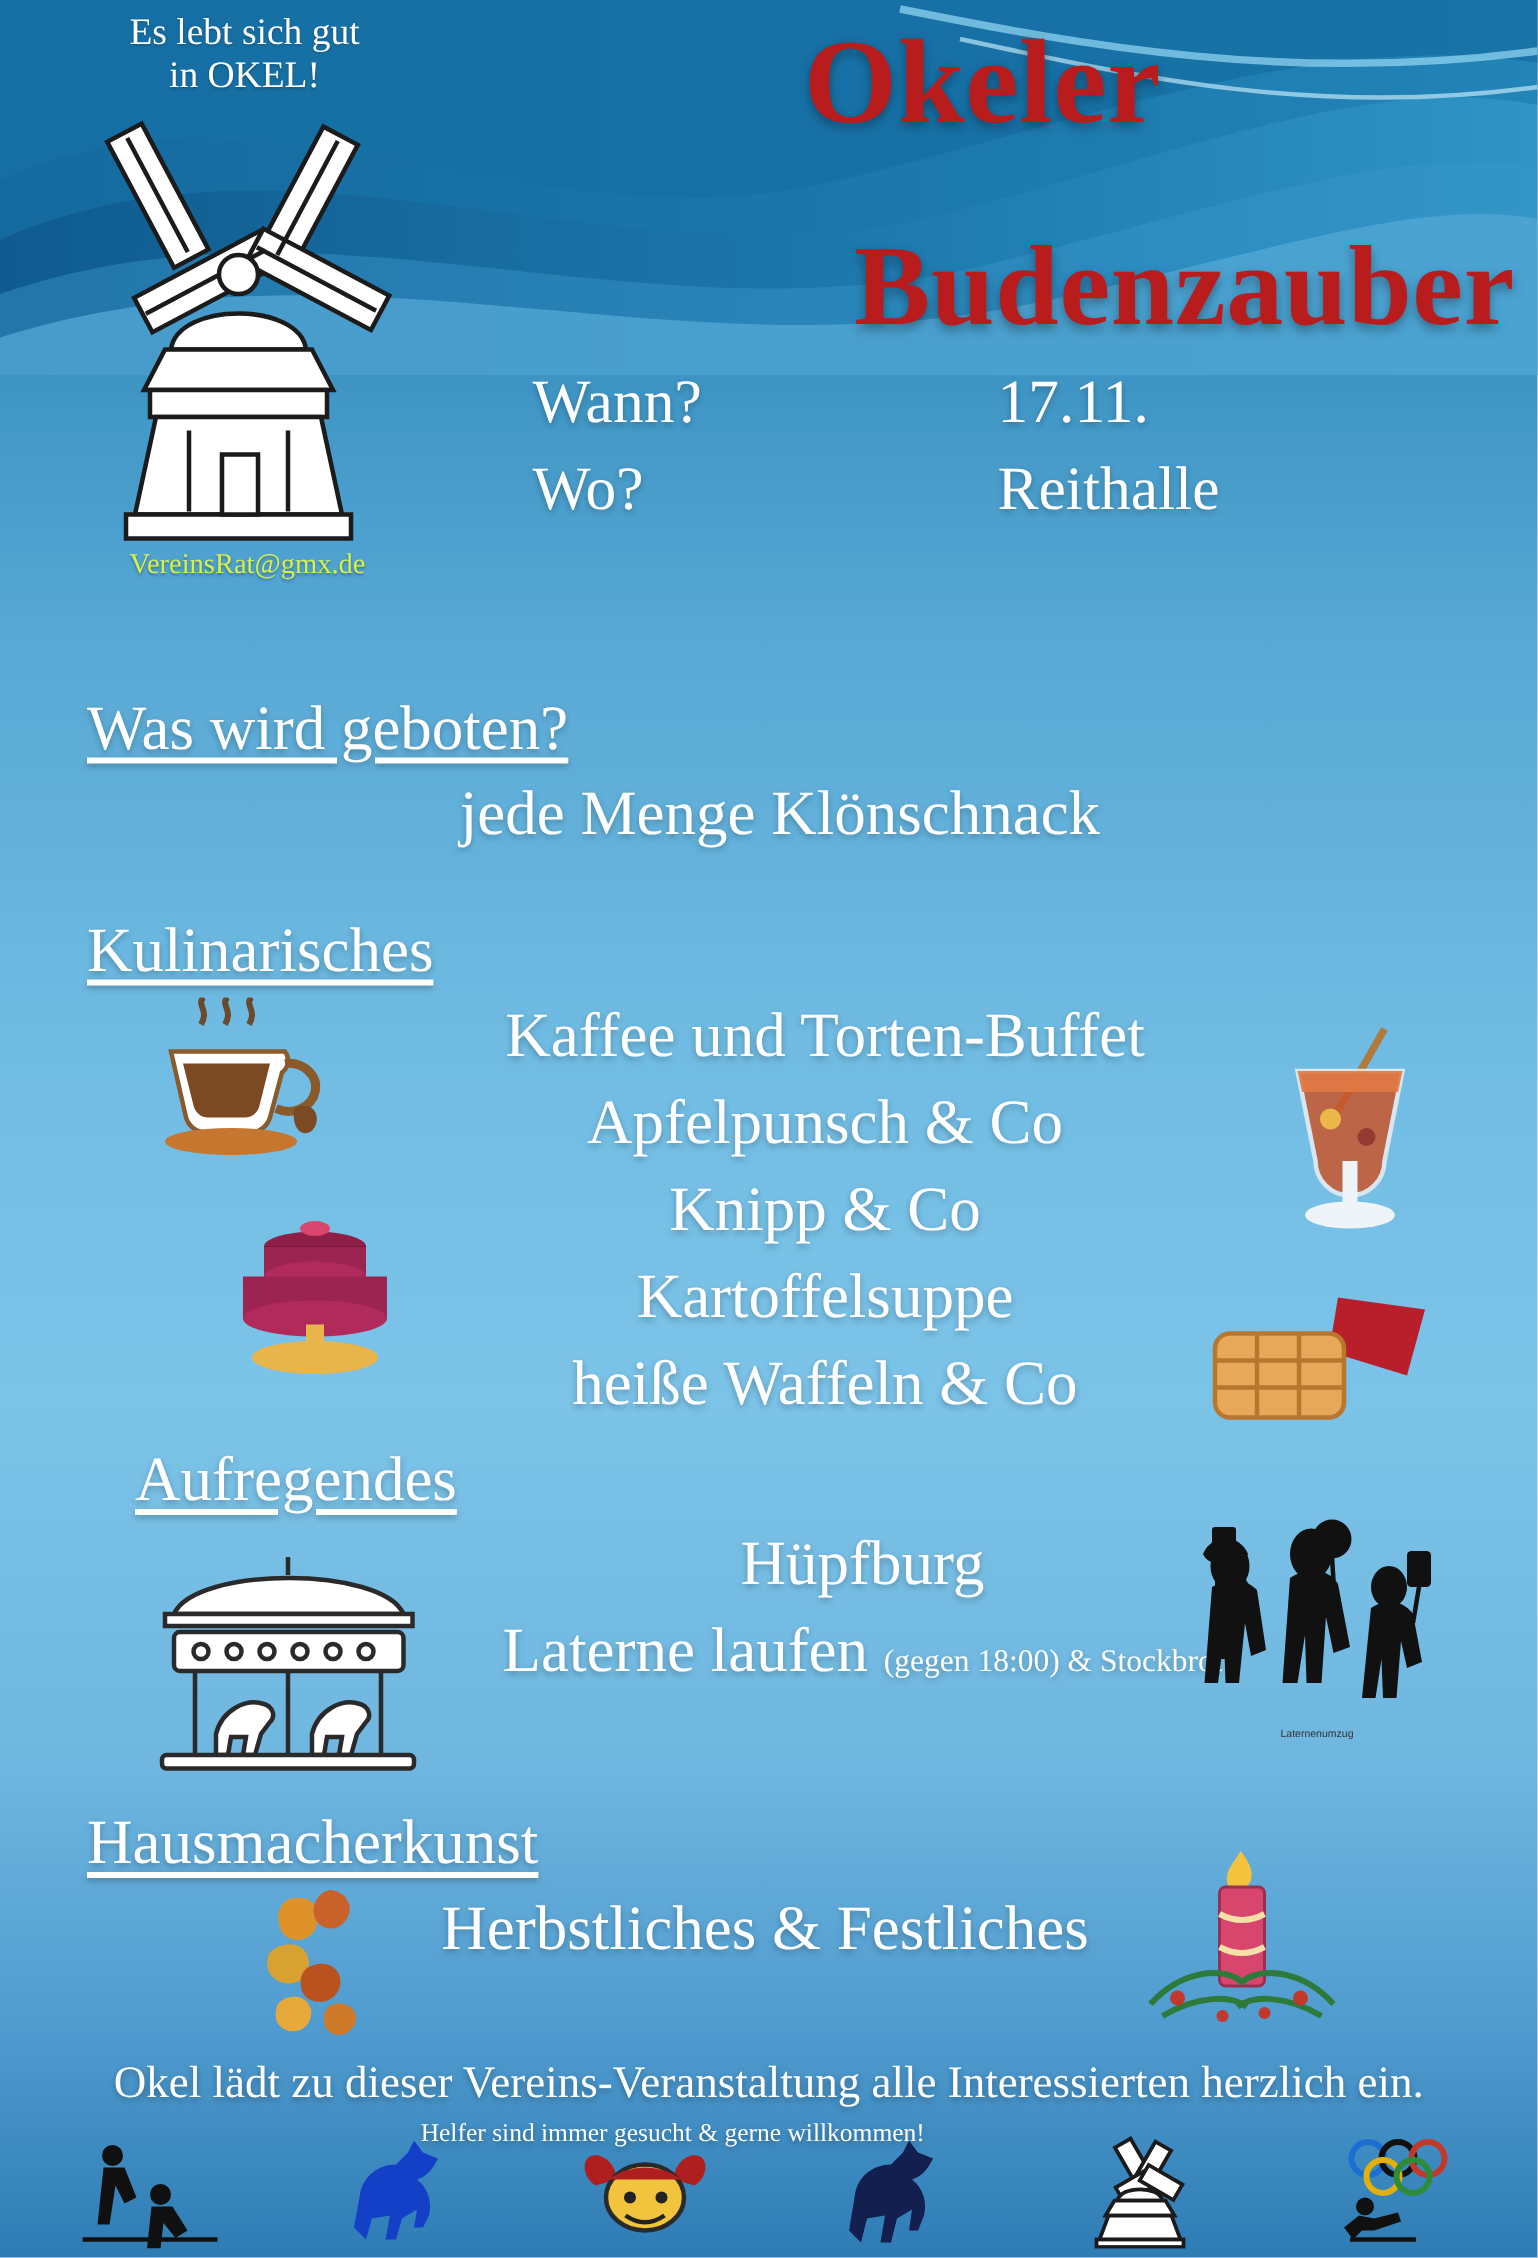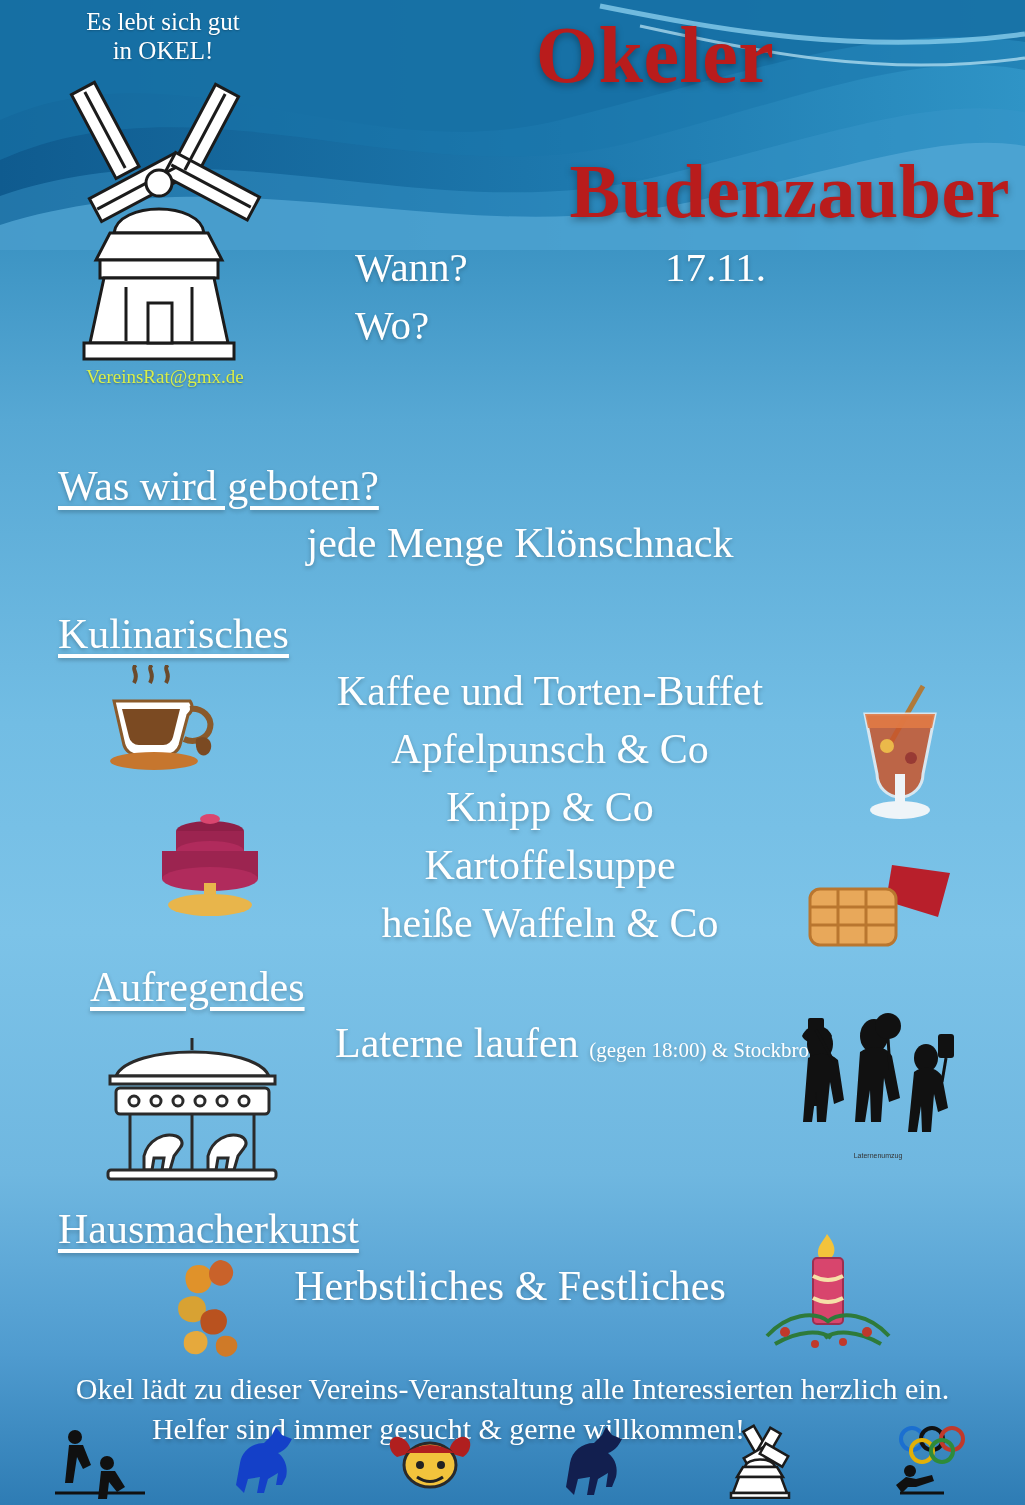--- a/index.html
+++ b/index.html
@@ -118,21 +118,21 @@
     position: absolute;
     top: 1372px; left: 0; width: 1025px;
     text-align: center;
     font-size: 30px;
     text-shadow: 0 2px 4px rgba(0,0,0,.3);
   }
   .foot2 {
     position: absolute;
     top: 1412px; left: 0; width: 897px;
     text-align: center;
-    font-size: 30px;
+    font-size: 17px;
     text-shadow: 0 2px 4px rgba(0,0,0,.3);
   }
   .foot-icons {
     position: absolute;
     bottom: 4px; left: 0; width: 1025px;
     height: 80px;
     display: flex;
     justify-content: space-around;
     align-items: flex-end;
     padding: 0 18px 2px 18px;
@@ -213,39 +213,41 @@
 <div class="title1">Okeler</div>
 <div class="title2">Budenzauber</div>
 
 <div class="qa">
   <div class="qa-row">
     <div class="qa-q">Wann?</div>
     <div class="qa-a">17.11.</div>
   </div>
   <div class="qa-row">
     <div class="qa-q">Wo?</div>
+    <div class="qa-a">Reithalle</div>
   </div>
 </div>
 
 <div class="sec-head" id="h-geboten">Was wird geboten?</div>
 <div class="sec-body" id="b-geboten">
   <div>jede Menge Klönschnack</div>
 </div>
 
 <div class="sec-head" id="h-kulina">Kulinarisches</div>
 <div class="sec-body" id="b-kulina">
   <div>Kaffee und Torten-Buffet</div>
   <div>Apfelpunsch &amp; Co</div>
   <div>Knipp &amp; Co</div>
   <div>Kartoffelsuppe</div>
   <div>heiße Waffeln &amp; Co</div>
 </div>
 
 <div class="sec-head" id="h-aufreg">Aufregendes</div>
 <div class="sec-body" id="b-aufreg">
+  <div>Hüpfburg</div>
   <div>
     <span>Laterne laufen</span>
     <span class="small-note">(gegen 18:00) &amp; Stockbrot</span>
   </div>
 </div>
 
 <div class="sec-head" id="h-hausm">Hausmacherkunst</div>
 <div class="sec-body" id="b-hausm">
   <div>Herbstliches &amp; Festliches</div>
 </div>

